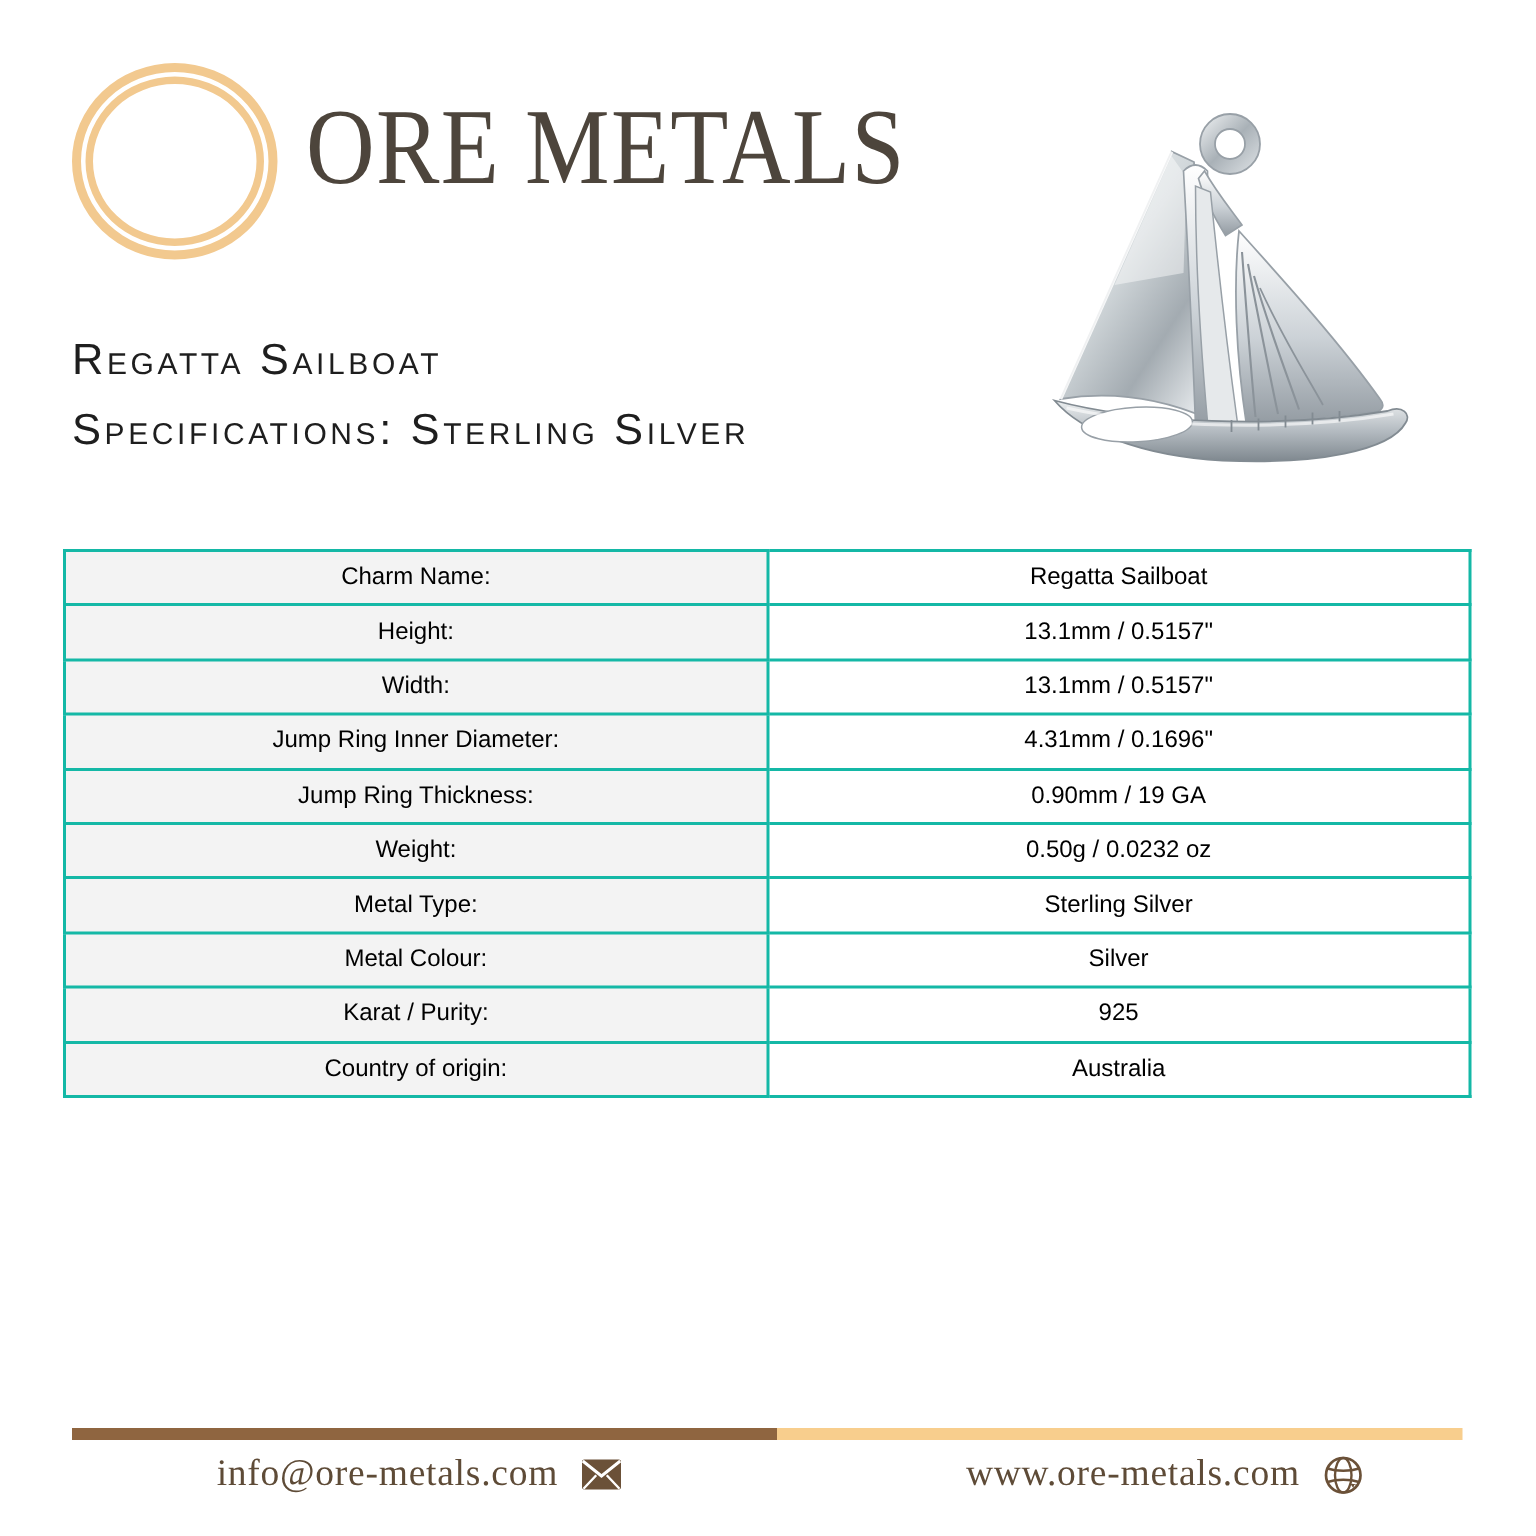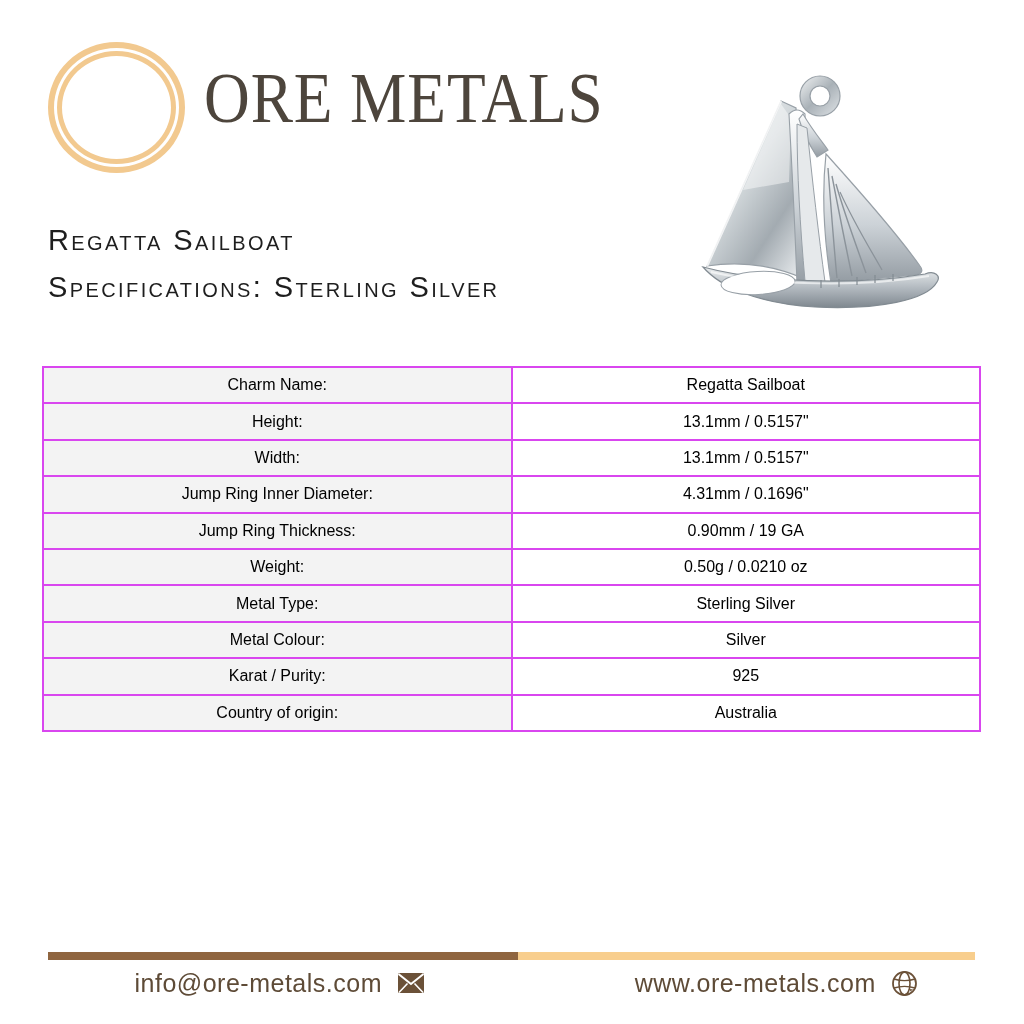--- a/index.html
+++ b/index.html
@@ -60,21 +60,21 @@
   .page-subtitle{ top: 273px; }
 
   
   .spec-table {
     position: absolute; left: 42px; top: 366px;
     width: 939px;
     border-collapse: collapse;
     table-layout: fixed;
   }
   .spec-table td {
-    border: 2px solid #d946ef;
+    border: 2px solid #14b8a6;
     height: 36.4px;
     text-align: center;
     vertical-align: middle;
     font-size: 16px;
     color: #000000;
     padding: 0 8px;
   }
   .spec-table td.label { background: #F3F3F3; width: 50%; }
   .spec-table td.value { background: #FFFFFF; }
 
@@ -92,20 +92,21 @@
     width: 927px; height: 42px;
     display: flex;
   }
   .contact-half {
     width: 50%;
     display: flex; align-items: center; justify-content: center;
     gap: 15px;
     color: #5E4B37;
     font-size: 25px;
     letter-spacing: 0.5px;
+    font-family: Liberation Serif, serif;
   }
   .contact-half.website { padding-left: 66px; justify-content: center; }
   .contact-icon { display: inline-flex; align-items: center; }
 </style>
 </head>
 <body>
 
 <div class="sheet">
 
   <div class="logo-ring">
@@ -188,21 +189,21 @@
       <tr>
         <td class="label">Jump Ring Inner Diameter:</td>
         <td class="value">4.31mm / 0.1696"</td>
       </tr>
       <tr>
         <td class="label">Jump Ring Thickness:</td>
         <td class="value">0.90mm / 19 GA</td>
       </tr>
       <tr>
         <td class="label">Weight:</td>
-        <td class="value">0.50g / 0.0210 oz</td>
+        <td class="value">0.50g / 0.0232 oz</td>
       </tr>
       <tr>
         <td class="label">Metal Type:</td>
         <td class="value">Sterling Silver</td>
       </tr>
       <tr>
         <td class="label">Metal Colour:</td>
         <td class="value">Silver</td>
       </tr>
       <tr>

